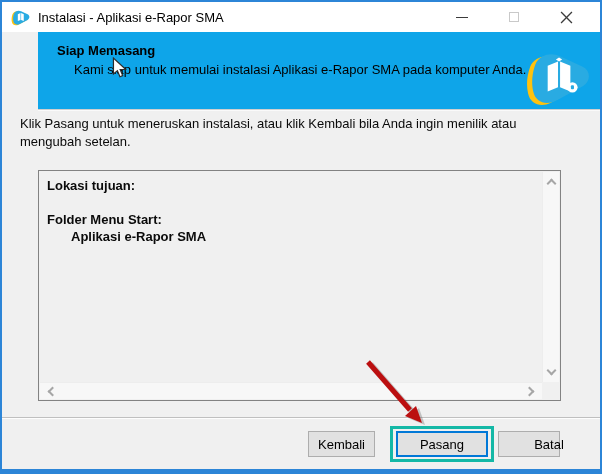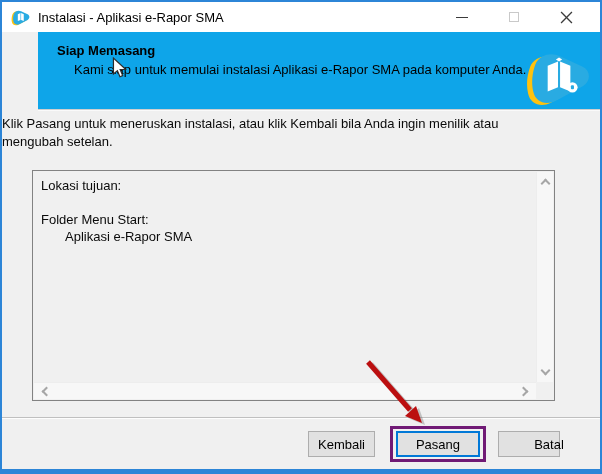--- a/index.html
+++ b/index.html
@@ -34,26 +34,27 @@
     background:#0ea5e9;
     border-bottom:1px solid #cfcfcf;
     box-shadow:0 1px 0 #fafafa;
     margin-left:36px;
   }
   .header-title { position:absolute; left:19px; top:11px; font-size:13px; font-weight:bold; color:#000; }
   .header-subtitle { position:absolute; left:36px; top:30px; font-size:13px; color:#000; width:470px; }
   .header-logo { position:absolute; right:9px; top:18px; width:66px; height:56px; }
 
   
-  .instruction { position:absolute; left:0; top:113px; width:552px; font-size:13px; line-height:1.4; }
+  .instruction { position:absolute; left:18px; top:113px; width:552px; font-size:13px; line-height:1.4; }
 
   .memo {
-    position:absolute; left:30px; top:168px; width:523px; height:231px;
+    position:absolute; left:36px; top:168px; width:523px; height:231px;
     background:#f0f0f0;
     border:1px solid #828282;
+    font-weight:bold;
   }
   .memo-content { position:absolute; left:0; top:0; right:18px; bottom:18px; padding:6px 0 0 8px; overflow:hidden; }
   .memo-line { font-size:13px; line-height:1.32; white-space:pre; }
   .memo-line.indent { padding-left:24px; }
   .memo-spacer { height:17px; }
 
   .vscroll {
     position:absolute; top:1px; right:1px; width:17px; bottom:18px;
     background:#f7f7f7; border-left:1px solid #ededed;
     display:flex; flex-direction:column; justify-content:space-between; align-items:center;
@@ -80,22 +81,22 @@
     position:absolute; height:26px;
     background:#e1e1e1; border:1px solid #adadad;
     font-family:Liberation Sans, sans-serif;
     font-size:13px; color:#000; text-align:center;
     display:flex; align-items:center; justify-content:center;
     cursor:default;
   }
   .btn-back  { left:306px; top:429px; width:67px; }
   .btn-cancel{ left:496px; top:429px; width:62px;padding-left:40px; }
   .red-box {
-    position:absolute; left:388px; top:424px; width:96px; height:36px;
-    border:3px solid #701a75;
+    position:absolute; left:388px; top:424px; width:104px; height:36px;
+    border:3px solid #14b8a6;
   }
   .btn-install {
     position:absolute; left:3px; top:2px; right:3px; bottom:2px;
     background:#e1e1e1; border:2px solid #0078d7;
     font-size:13px; display:flex; align-items:center; justify-content:center;
     cursor:default;
   }
 
   
   .anno-arrow { position:absolute; left:346px; top:348px; width:92px; height:82px; pointer-events:none; }

